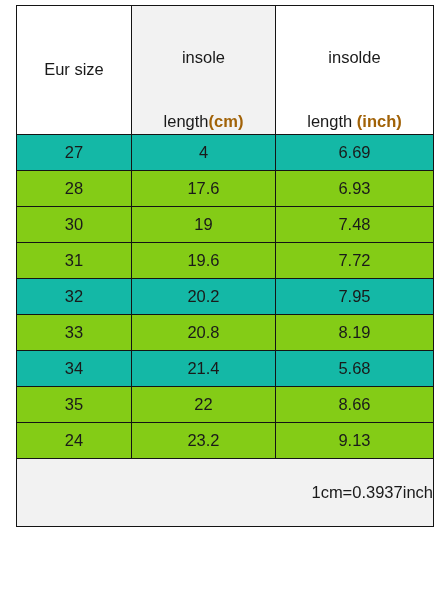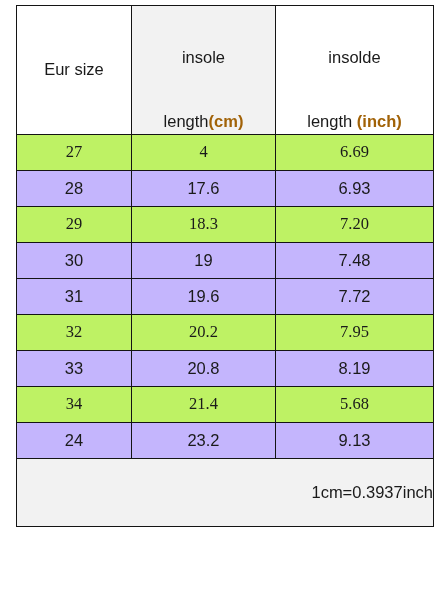--- a/index.html
+++ b/index.html
@@ -59,22 +59,22 @@
     color: #a16207;
     font-weight: bold;
   }
   .hdr-line { display: block; margin-top: 40px; }
 
   
   tr.data-row td {
     height: 35px;
     font-size: 16.5px;
   }
-  tr.data-row.shade-gray  td { background: #bef264; font-family: Liberation Serif, serif; }
-  tr.data-row.shade-white td { background: #c4b5fd; }
+  tr.data-row.shade-gray  td { background: #14b8a6; }
+  tr.data-row.shade-white td { background: #84cc16; }
 
   
   tr.footer-row td {
     height: 67px;
     background: #f2f2f2;
     font-size: 16.5px;
     text-align: right;
   }
 </style>
 </head>
@@ -106,25 +106,20 @@
         <tr class="data-row shade-gray">
           <td>27</td>
           <td>4</td>
           <td>6.69</td>
         </tr>
         <tr class="data-row shade-white">
           <td>28</td>
           <td>17.6</td>
           <td>6.93</td>
         </tr>
-        <tr class="data-row shade-gray">
-          <td>29</td>
-          <td>18.3</td>
-          <td>7.20</td>
-        </tr>
         <tr class="data-row shade-white">
           <td>30</td>
           <td>19</td>
           <td>7.48</td>
         </tr>
         <tr class="data-row shade-white">
           <td>31</td>
           <td>19.6</td>
           <td>7.72</td>
         </tr>
@@ -137,20 +132,25 @@
           <td>33</td>
           <td>20.8</td>
           <td>8.19</td>
         </tr>
         <tr class="data-row shade-gray">
           <td>34</td>
           <td>21.4</td>
           <td>5.68</td>
         </tr>
         <tr class="data-row shade-white">
+          <td>35</td>
+          <td>22</td>
+          <td>8.66</td>
+        </tr>
+        <tr class="data-row shade-white">
           <td>24</td>
           <td>23.2</td>
           <td>9.13</td>
         </tr>
       </tbody>
     <tfoot>
       <tr class="footer-row">
         <td colspan="3">1cm=0.3937inch</td>
       </tr>
     </tfoot>

